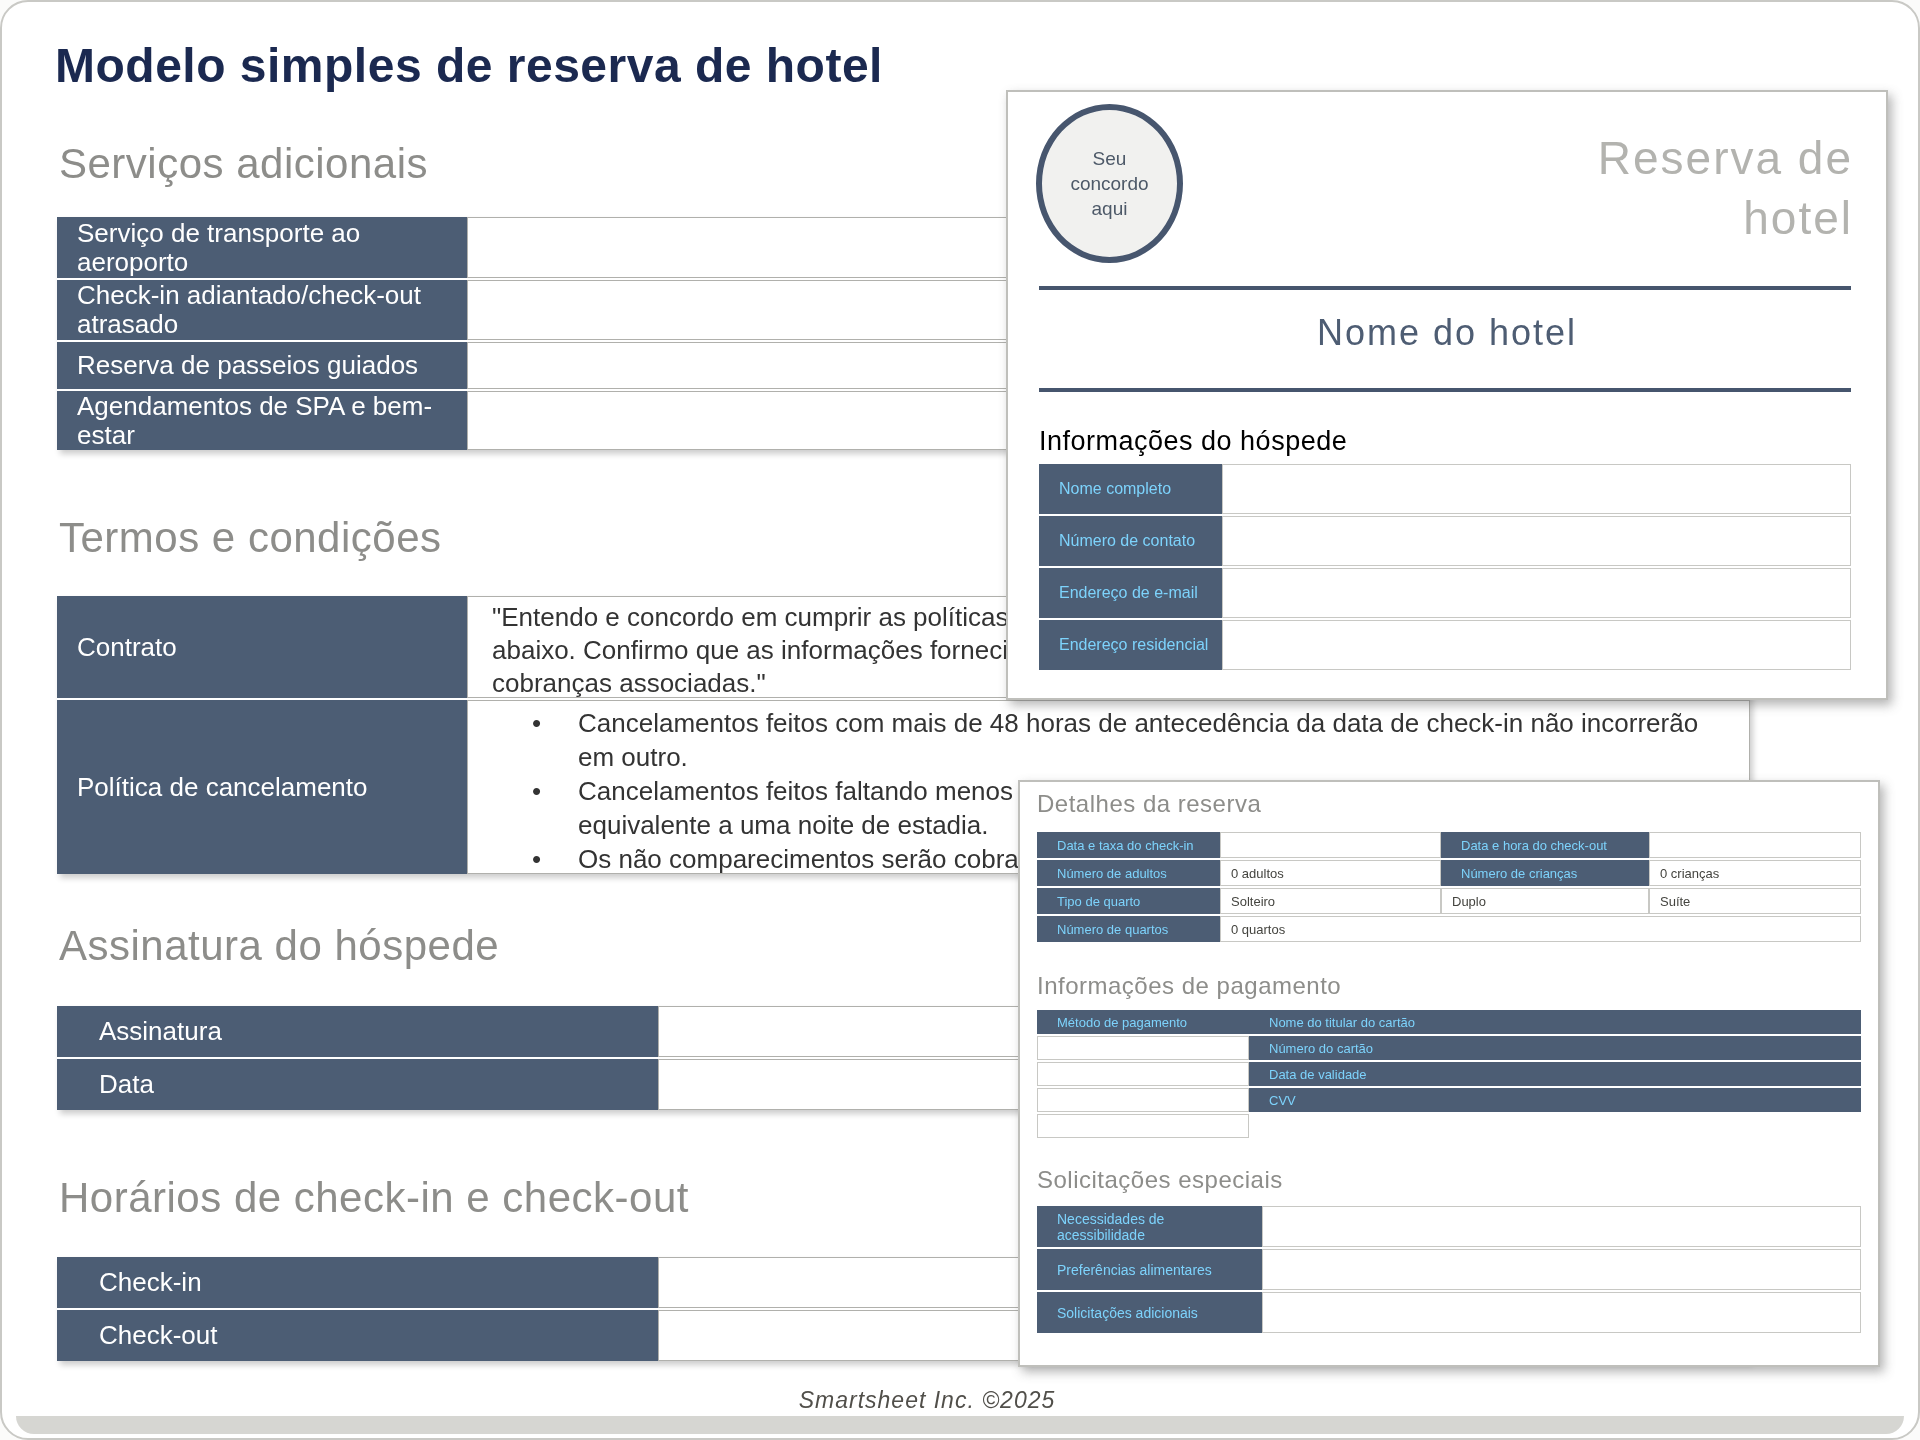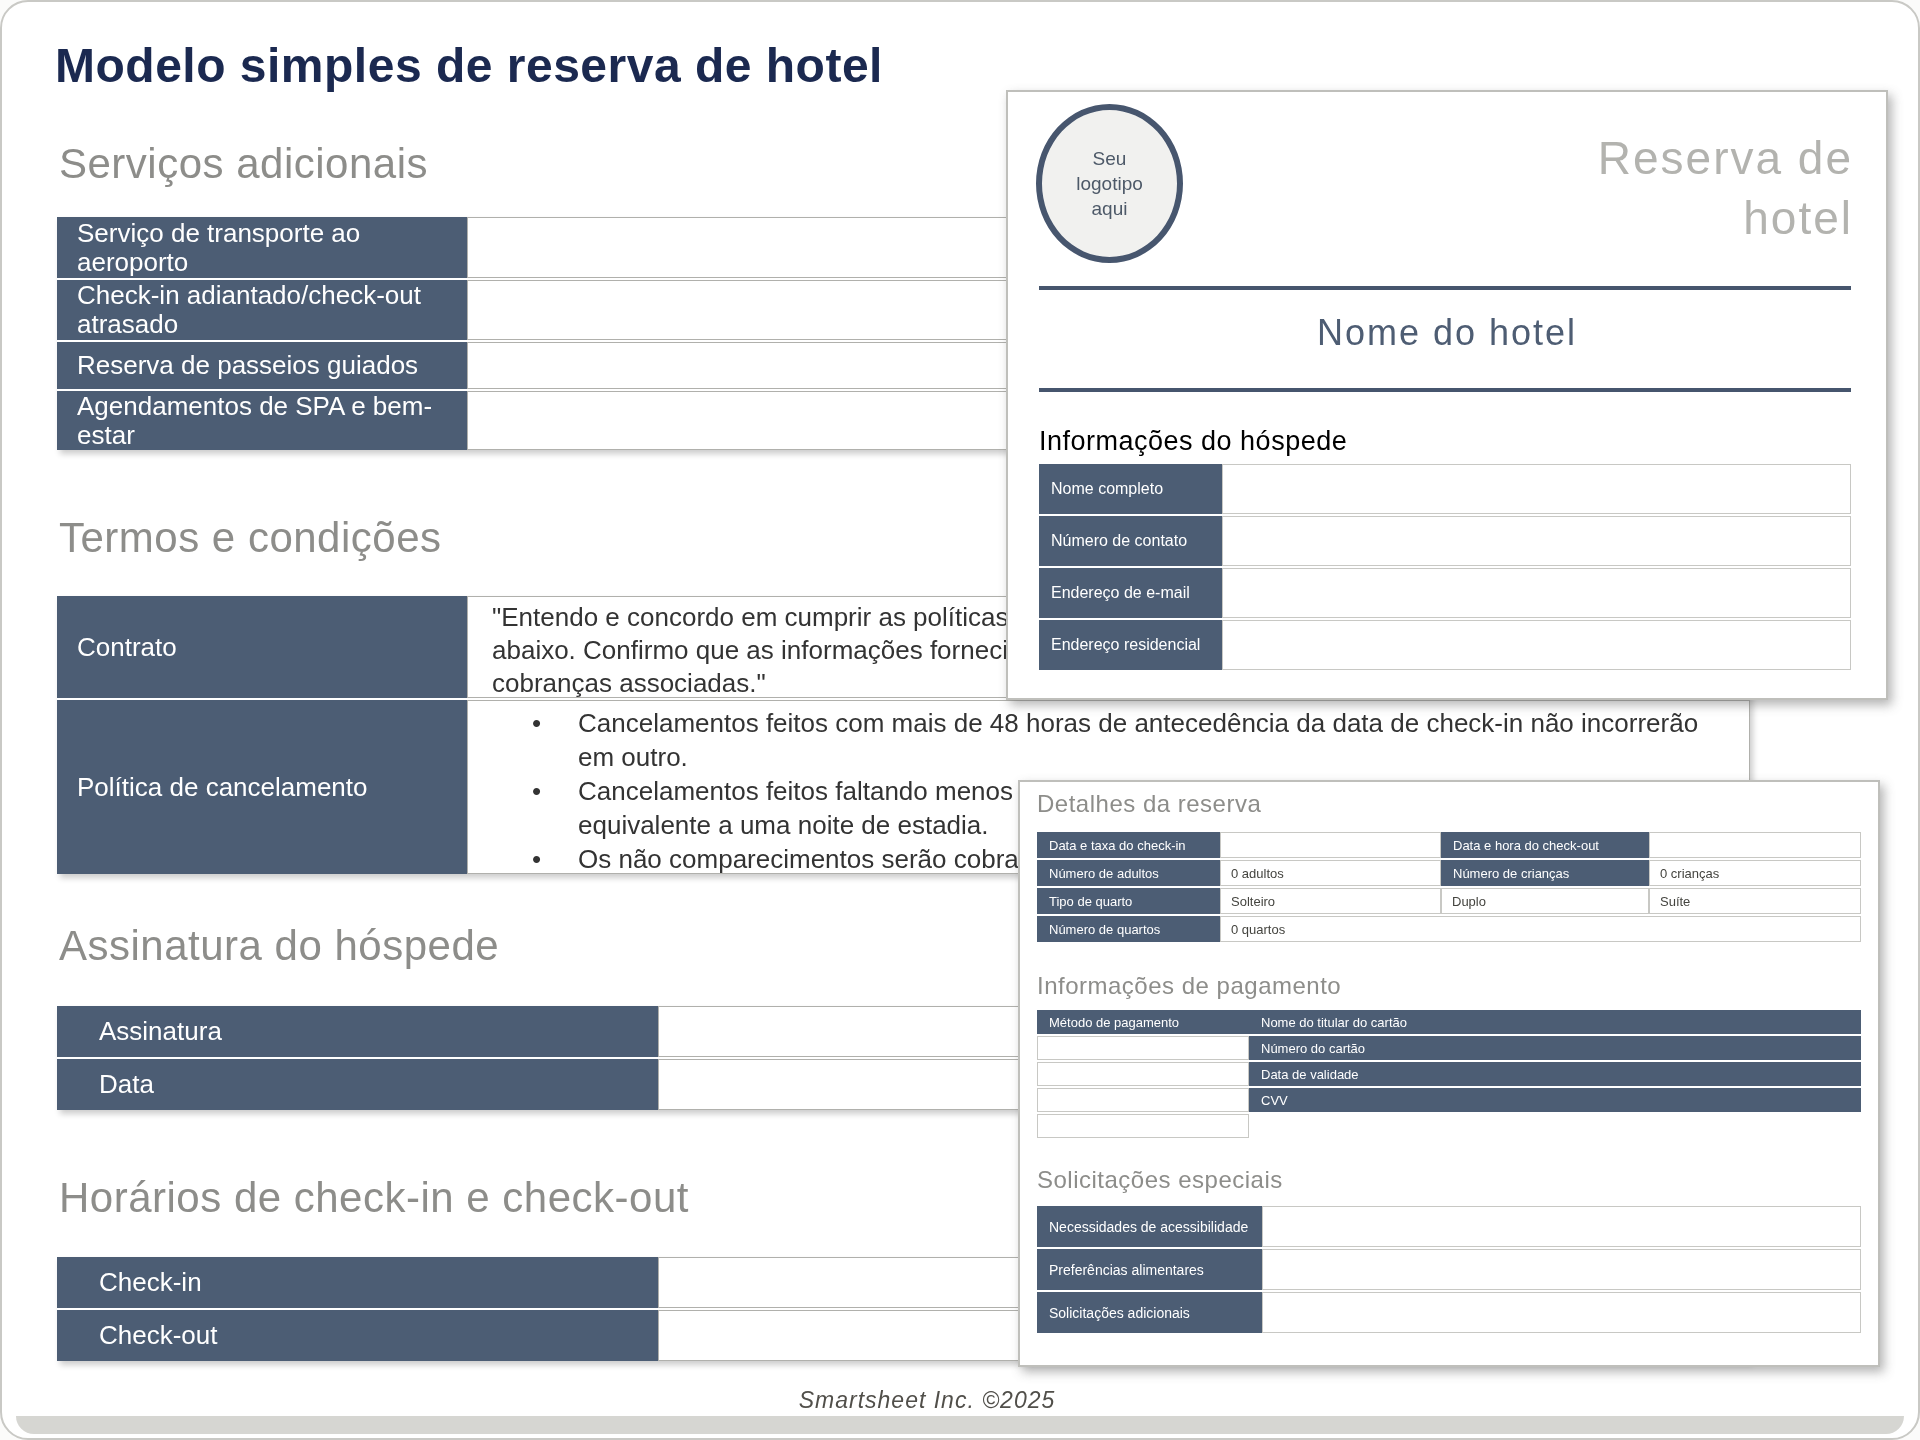--- a/index.html
+++ b/index.html
@@ -26,21 +26,21 @@
          box-shadow:4px 5px 10px rgba(90,90,90,.45);}
   .logo-circle{position:absolute;width:135px;height:147px;border:6px solid #47566e;border-radius:50%;
          background:#f1f1ef;display:flex;align-items:center;justify-content:center;text-align:center;}
   .logo-text{font-size:19px;color:#4d5968;line-height:1.32;}
   .p1-title{position:absolute;text-align:right;font-size:46px;color:#b3b3af;line-height:60px;letter-spacing:2px;}
   .rule{position:absolute;height:4px;background:#46556d;}
   .hotel-name{position:absolute;width:100%;text-align:center;font-size:36px;color:#4e5d73;letter-spacing:2px;}
   .ph1{position:absolute;font-size:27px;color:#000000;letter-spacing:.5px;white-space:nowrap;}
   .ph2{position:absolute;font-size:24px;color:#8d8d8a;letter-spacing:.5px;white-space:nowrap;}
   .ptable{position:absolute;display:grid;row-gap:2px;}
-  .pd{background:#4c5d74;color:#ffffff;display:flex;align-items:center;padding-left:12px;padding-right:6px;}
+  .pd{background:#4c5d74;color:#7dd3fc;display:flex;align-items:center;padding-left:20px;padding-right:6px;}
   .pw{background:#fff;border:1px solid #c8c8c4;display:flex;align-items:center;
       padding-left:10px;color:#44443f;overflow:hidden;white-space:nowrap;}
   .f13{font-size:13px;} .f14{font-size:14px;} .f16{font-size:16px;}
   .footer{position:absolute;font-size:23px;font-style:italic;color:#514f4a;letter-spacing:1px;
           text-align:center;}
   .bottom-strip{position:absolute;left:14px;right:14px;bottom:4px;height:18px;background:#d6d6d2;
           border-radius:0 0 18px 18px;}
 </style>
 </head>
 <body>
@@ -110,21 +110,21 @@
     <div class="wcell"></div>
   </div>
 
   <div class="footer" style="left:575px;top:1385px;width:700px;">Smartsheet Inc. ©2025</div>
   <div class="bottom-strip"></div>
 
   <div class="panel" style="left:1004px;top:88px;width:878px;height:606px;">
     <div class="logo-circle" style="left:28px;top:12px;">
       <div class="logo-text">
         <div>Seu</div>
-        <div>logotipo</div>
+        <div>concordo</div>
         <div>aqui</div>
       </div>
     </div>
     <div class="p1-title" style="right:33px;top:36px;">
       <div>Reserva de</div>
       <div>hotel</div>
     </div>
     <div class="rule" style="left:31px;width:812px;top:194px;"></div>
     <div class="hotel-name" style="top:220px;">Nome do hotel</div>
     <div class="rule" style="left:31px;width:812px;top:296px;"></div>

